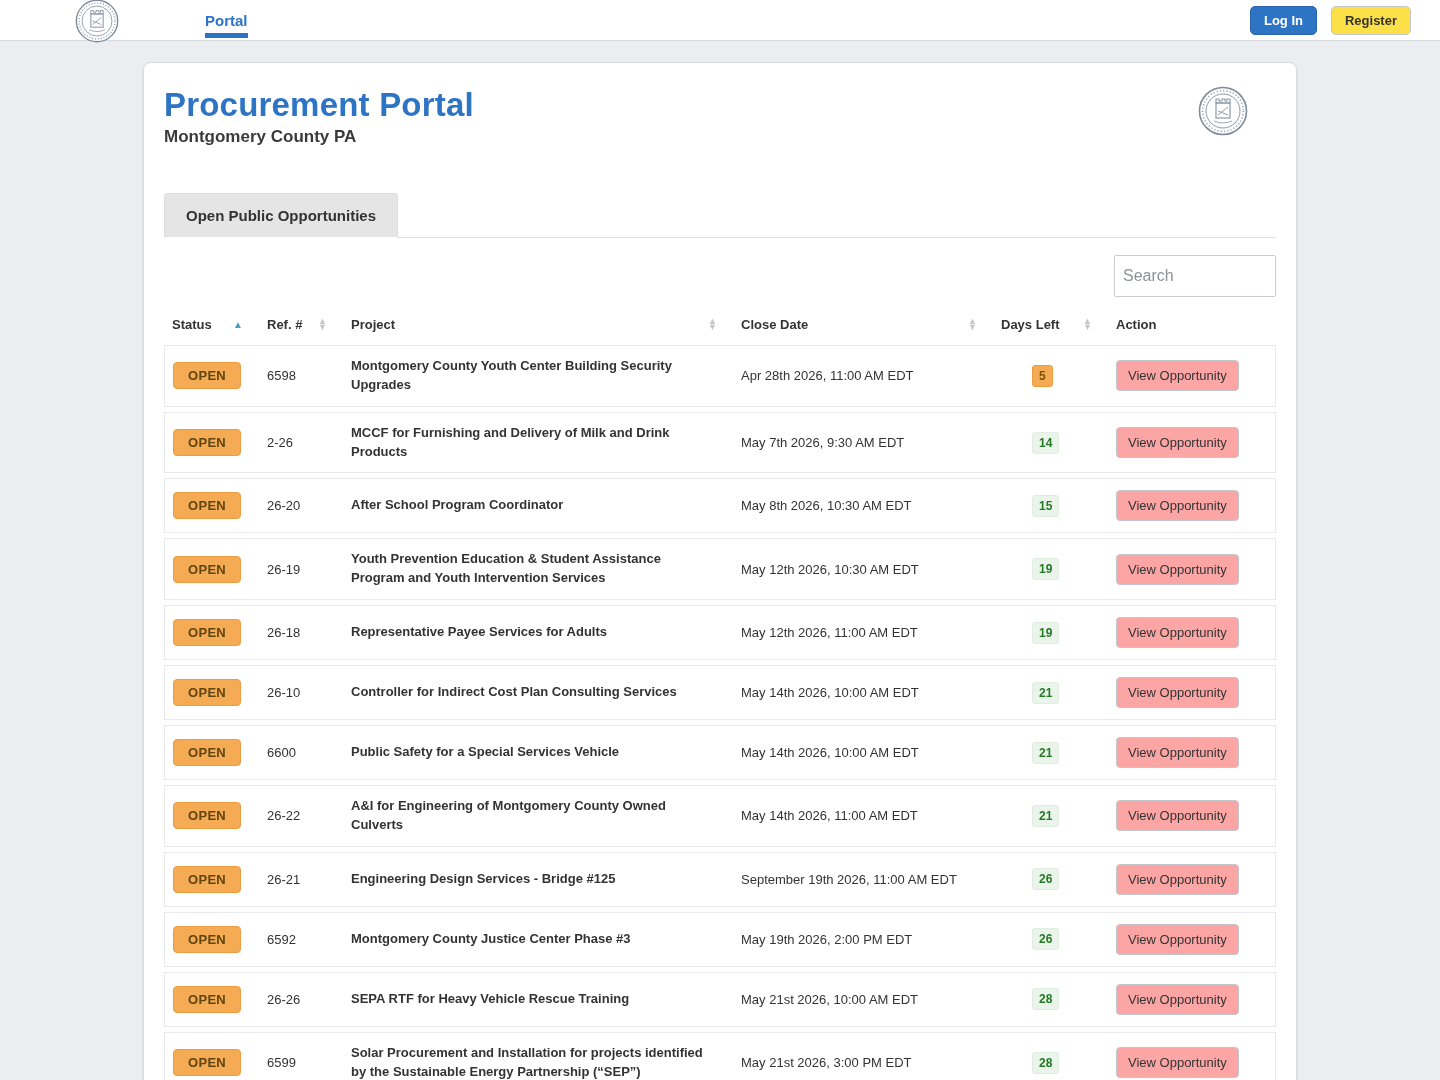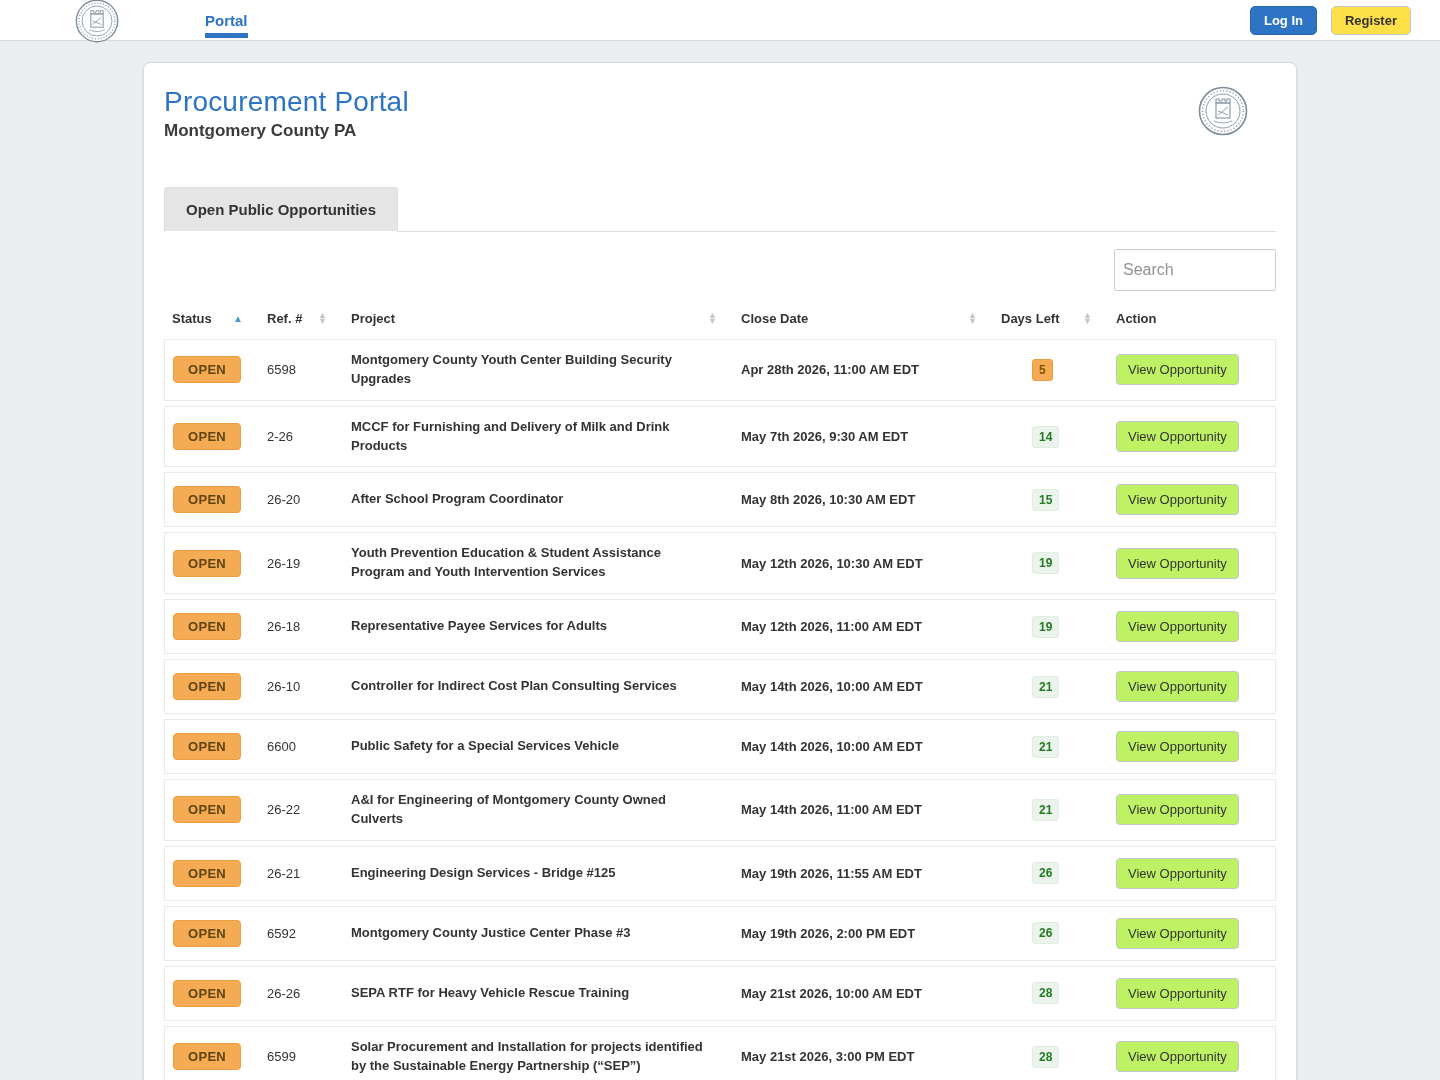--- a/index.html
+++ b/index.html
@@ -46,21 +46,21 @@
   }
 
   
   .card {
     width: 1154px; margin: 21px auto 60px auto;
     background: #fff; border: 1px solid #d9dcdf; border-radius: 8px;
     box-shadow: 0 1px 3px rgba(0,0,0,.07);
     padding: 23px 20px 30px 20px;
   }
   .card-head { display: flex; justify-content: space-between; align-items: flex-start; }
-  .page-title { color: var(--accent); font-size: 28px; font-weight: normal; letter-spacing: .2px; }
+  .page-title { color: var(--accent); font-size: 33px; font-weight: bold; letter-spacing: .2px; }
   .page-subtitle { color: #3a3a3a; font-size: 17px; font-weight: bold; margin-top: 3px; }
   .card-seal { width: 50px; height: 50px; margin-right: 28px; }
 
   
   .tabbar {
     margin-top: 46px;
     display: flex; align-items: flex-end;
     border-bottom: 1px solid #ddd;
   }
   .tab {
@@ -103,42 +103,42 @@
     color: #c3c7cb; font-size: 9px; margin-right: 12px;
   }
   td {
     background: #fff; vertical-align: middle;
     padding: 11px 8px 11px 8px;
     border-top: 1px solid #e7e9ea; border-bottom: 1px solid #e7e9ea;
   }
   td:first-child { border-left: 1px solid #e7e9ea; padding-left: 8px; }
   td:last-child { border-right: 1px solid #e7e9ea; }
   .td-project { font-weight: bold; line-height: 1.45; padding-right: 20px; margin-left: 30px; }
-  .td-close { color: #333; font-weight: bold; }
+  .td-close { color: #333; }
   .td-days { text-align: left; padding-left: 39px; }
 
   .badge-open {
     display: inline-block;
     background: var(--openBg); border: 1px solid var(--openBorder);
     color: var(--openText);
     font-size: 13px; font-weight: bold;
     padding: 5px 14px; border-radius: 4px; letter-spacing: .3px;
   }
   .days-badge {
     display: inline-block; font-size: 12px; font-weight: bold;
     padding: 3px 6px; border-radius: 3px; min-width: 9px; text-align: center;
   }
   .days-badge.warning {
     background: var(--openBg); border: 1px solid var(--openBorder); color: #7c5408;
   }
   .days-badge.success {
     background: var(--daysOkBg); border: 1px solid #dfeedf; color: var(--daysOkText);
   }
   .btn-view {
-    background: #bef264; border: 1px solid #c2c6ca; border-radius: 4px;
+    background: #fca5a5; border: 1px solid #c2c6ca; border-radius: 4px;
     font-family: "Liberation Sans", sans-serif;
     font-size: 13px; color: #333; padding: 7px 11px; cursor: pointer;
   }
 </style>
 </head>
 <body>
 
 <svg width="0" height="0" style="position:absolute">
   <defs>
     <g id="seal">
@@ -316,21 +316,21 @@
     <td class="td-project">A&amp;I for Engineering of Montgomery County Owned Culverts</td>
     <td class="td-close">May 14th 2026, 11:00 AM EDT</td>
     <td class="td-days"><span class="days-badge success">21</span></td>
     <td><button class="btn-view">View Opportunity</button></td>
   </tr>
 
   <tr>
     <td><span class="badge-open">OPEN</span></td>
     <td>26-21</td>
     <td class="td-project">Engineering Design Services - Bridge #125</td>
-    <td class="td-close">May 19th 2026, 11:55 AM EDT</td>
+    <td class="td-close">September 19th 2026, 11:00 AM EDT</td>
     <td class="td-days"><span class="days-badge success">26</span></td>
     <td><button class="btn-view">View Opportunity</button></td>
   </tr>
 
   <tr>
     <td><span class="badge-open">OPEN</span></td>
     <td>6592</td>
     <td class="td-project">Montgomery County Justice Center Phase #3</td>
     <td class="td-close">May 19th 2026, 2:00 PM EDT</td>
     <td class="td-days"><span class="days-badge success">26</span></td>

